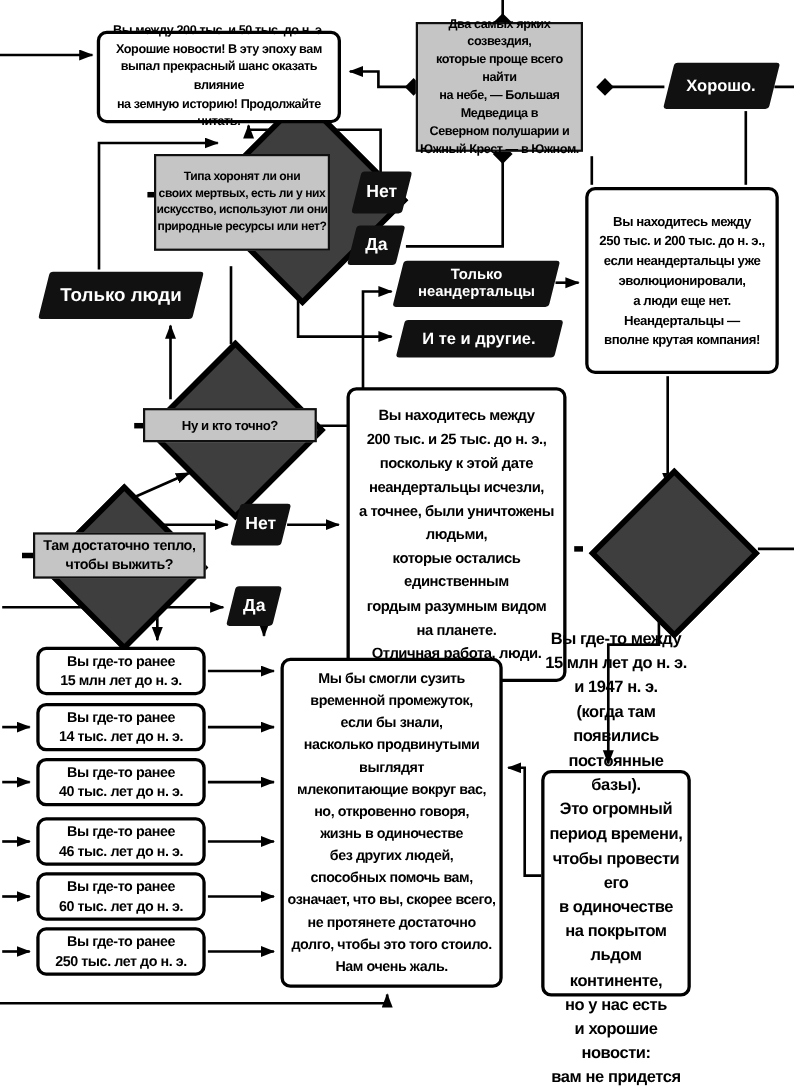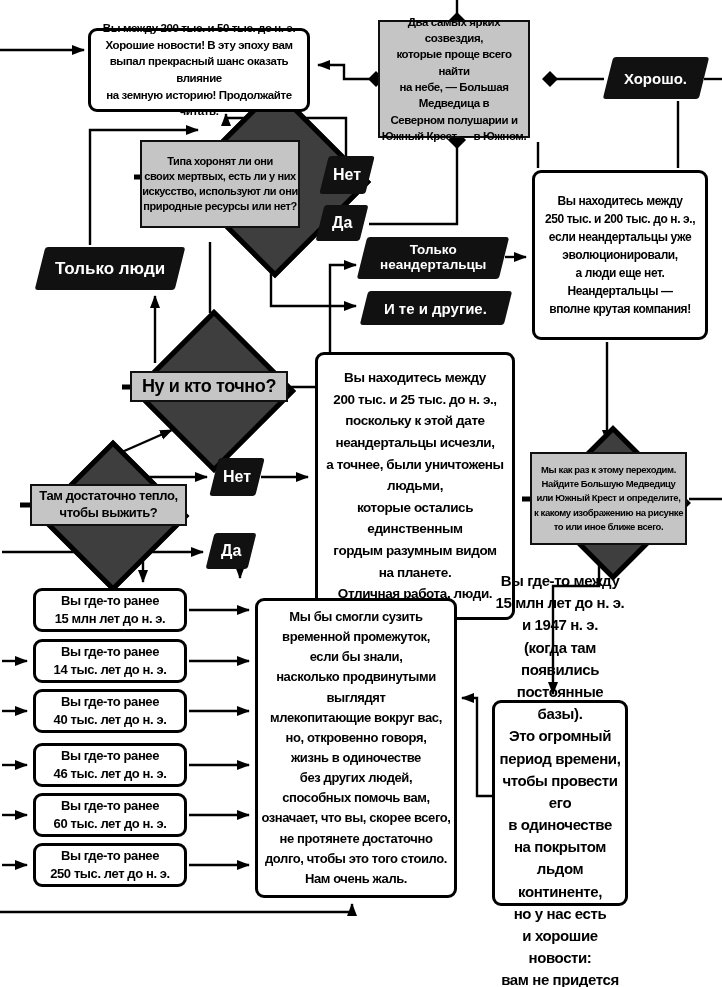--- a/index.html
+++ b/index.html
@@ -25,21 +25,21 @@
   #tag-ok           {left:608px; top:57px;  width:96px;  height:42px;  font-size:15px;}
   #diamond-burial   {left:207px; top:114px; width:126px; height:126px;}
   #label-burial     {left:140px; top:140px; width:160px; height:88px;  font-size:11px;   line-height:1.35;}
   #tag-no-burial    {left:324px; top:156px; width:46px;  height:38px;  font-size:16px;}
   #tag-yes-burial   {left:320px; top:205px; width:44px;  height:36px;  font-size:16px;}
   #box-neanderthals {left:532px; top:170px; width:176px; height:170px; font-size:12px;   line-height:1.5;}
   #tag-only-humans  {left:40px;  top:247px; width:140px; height:43px;  font-size:17px;}
   #tag-only-neand   {left:362px; top:237px; width:142px; height:42px;  font-size:13.5px; line-height:1.1;}
   #tag-both         {left:364px; top:291px; width:144px; height:34px;  font-size:15px;}
   #diamond-who      {left:156px; top:333px; width:106px; height:106px;}
-  #label-who        {left:130px; top:371px; width:158px; height:31px;  font-size:18px;}
+  #label-who        {left:130px; top:371px; width:158px; height:31px;  font-size:12px;}
   #box-humans-won   {left:315px; top:352px; width:200px; height:268px; font-size:13.5px; line-height:1.6;}
   #diamond-find     {left:558px; top:448px; width:100px; height:100px;}
   #label-find       {left:530px; top:452px; width:157px; height:93px;  font-size:9.5px;  line-height:1.5;}
   #diamond-warm     {left:59px;  top:462px; width:98px;  height:98px;}
   #label-warm       {left:30px;  top:484px; width:157px; height:42px;  font-size:13px;   line-height:1.3;}
   #tag-no-warm      {left:214px; top:458px; width:46px;  height:38px;  font-size:16px;}
   #tag-yes-warm     {left:210px; top:533px; width:42px;  height:36px;  font-size:16px;}
   .leftbox{left:33px;width:154px;height:44px;font-size:13px;line-height:1.35;text-align:center;}
   #lb0{top:588px;} #lb1{top:639px;} #lb2{top:689px;} #lb3{top:743px;} #lb4{top:793px;} #lb5{top:843px;}
   #box-apology      {left:255px; top:598px; width:202px; height:300px; font-size:13px;  line-height:1.55;}
@@ -188,27 +188,20 @@
 а точнее, были уничтожены
 людьми,
 которые остались
 единственным
 гордым разумным видом
 на планете.
 Отличная работа, люди.</div>
   </div>
 
   <div class="diamond" id="diamond-find"></div>
-  <div class="node plate" id="label-find">
-    <div class="txt">Мы как раз к этому переходим.
-Найдите Большую Медведицу
-или Южный Крест и определите,
-к какому изображению на рисунке
-то или иное ближе всего.</div>
-  </div>
 
   <div class="diamond" id="diamond-warm"></div>
   <div class="node plate" id="label-warm">
     <div class="txt">Там достаточно тепло,
 чтобы выжить?</div>
   </div>
   <div class="node tag" id="tag-no-warm">
     <div class="txt">Нет</div>
   </div>
   <div class="node tag" id="tag-yes-warm">

